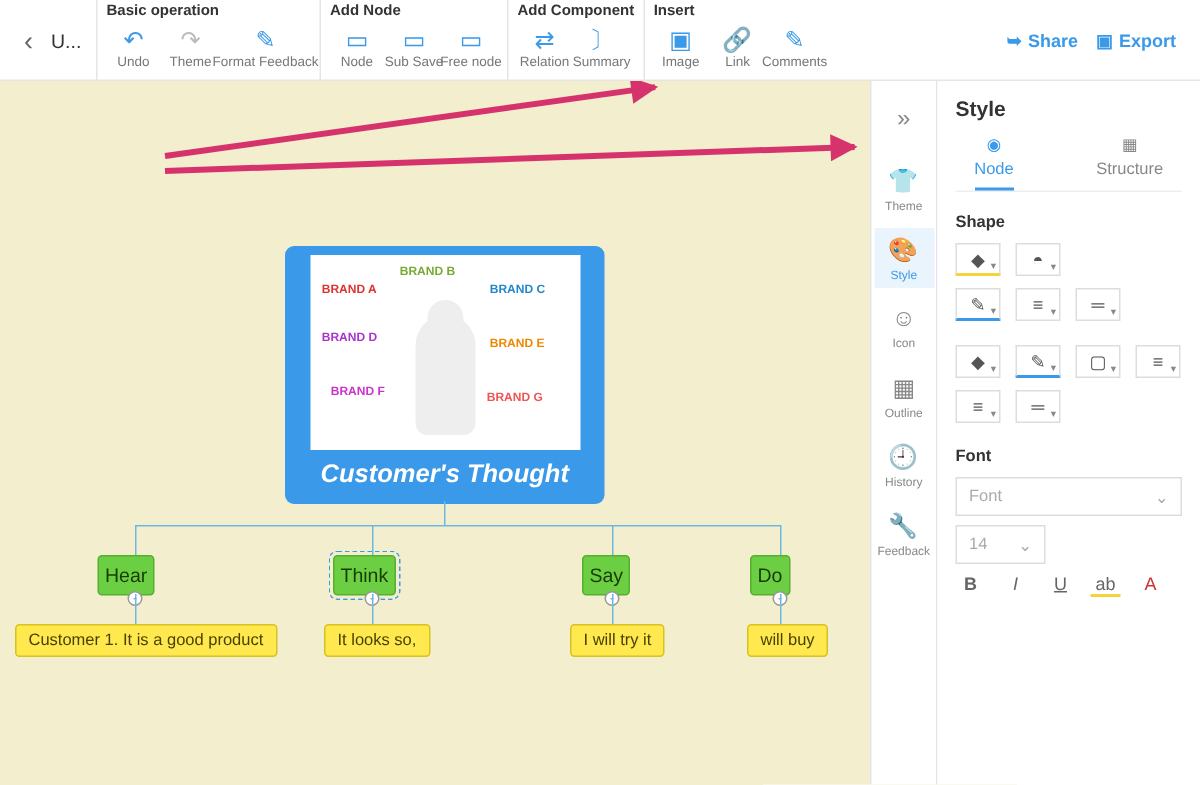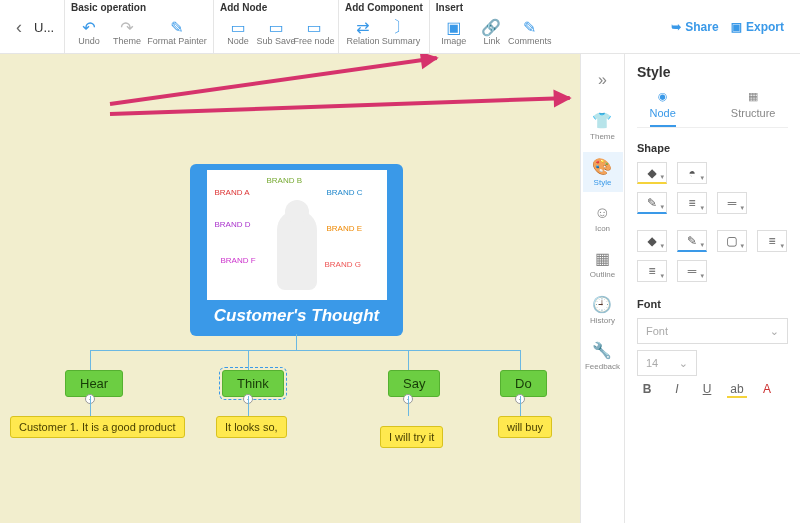--- a/index.html
+++ b/index.html
@@ -34,24 +34,24 @@
 .tool .dd{position:absolute;right:2px;bottom:1px;font-size:7px;color:#888}
 .tool.ylw{border-bottom:2px solid #f5d33b}
 .tool.blu{border-bottom:2px solid #3a99e8}
 .sel{border:1px solid #ddd;height:26px;display:flex;align-items:center;justify-content:space-between;padding:0 8px;margin-bottom:6px;color:#aaa;font-size:11px}
 .fontrow{display:flex;gap:10px;margin-top:6px}
 .fbtn{width:20px;text-align:center;cursor:pointer;font-size:12px;color:#666}
 
 .center-node{position:absolute;left:190px;top:110px;width:213px;background:#3a99e8;border-radius:6px;overflow:hidden}
 .cn-img{width:100%;height:130px;background:#fff;position:relative;margin:6px auto 0;width:180px}
 .cn-title{color:#fff;text-align:center;font-style:italic;font-weight:bold;font-size:17px;padding:6px 0 10px}
-.cloud{position:absolute;font-size:8px;font-weight:normal}
+.cloud{position:absolute;font-size:8px;font-weight:bold}
 .branch-line{position:absolute;border-top:1px solid #6bb8e2}
 .vline{position:absolute;border-left:1px solid #6bb8e2}
-.node-g{position:absolute;background:#6cce42;border:1px solid #55b030;border-radius:3px;padding:5px 14px;font-size:13px;color:#173c07;text-align:left}
+.node-g{position:absolute;background:#6cce42;border:1px solid #55b030;border-radius:3px;padding:5px 4px;font-size:13px;color:#173c07;text-align:left}
 .node-y{position:absolute;background:#ffe94f;border:1px solid #d8c21f;border-radius:3px;padding:4px 8px;font-size:11px;color:#4a4100;white-space:nowrap}
 .handle{position:absolute;width:10px;height:10px;border:1px solid #999;border-radius:50%;background:#fff;font-size:8px;line-height:8px;text-align:center;color:#777}
 .arrow{position:absolute;height:0;transform-origin:left center}
 .arrow .line{position:absolute;left:0;top:-2px;height:4px;background:#d6336c;width:100%}
 .arrow .head{position:absolute;right:-2px;top:-9px;width:0;height:0;border-left:18px solid #d6336c;border-top:9px solid transparent;border-bottom:9px solid transparent}
 </style>
 </head>
 <body>
 
 <div class="toolbar">
@@ -64,21 +64,21 @@
       <div class="btn">
           <div class="ic" style="color:#3a99e8">↶</div>
           <div class="lbl">Undo</div>
         </div>
       <div class="btn">
           <div class="ic" style="color:#bbb">↷</div>
           <div class="lbl">Theme</div>
         </div>
       <div class="btn wide">
           <div class="ic" style="color:#3a99e8">✎</div>
-          <div class="lbl">Format Painter</div>
+          <div class="lbl">Format Feedback</div>
         </div>
     </div>
   </div>
 
   <div class="grp">
     <div class="title">Add Node</div>
     <div class="row">
       <div class="btn">
           <div class="ic" style="color:#3a99e8">▭</div>
           <div class="lbl">Node</div>
@@ -182,21 +182,21 @@
   <div class="handle" style="left:403px;top:340px">-</div>
   <div class="handle" style="left:515px;top:340px">-</div>
 
   <div class="vline" style="left:90px;top:342px;height:20px"></div>
   <div class="vline" style="left:248px;top:342px;height:20px"></div>
   <div class="vline" style="left:408px;top:342px;height:20px"></div>
   <div class="vline" style="left:520px;top:342px;height:20px"></div>
 
   <div class="node-y" style="left:10px;top:362px">Customer 1. It is a good product</div>
   <div class="node-y" style="left:216px;top:362px">It looks so,</div>
-  <div class="node-y" style="left:380px;top:372px">I will try it</div>
+  <div class="node-y" style="left:380px;top:362px">I will try it</div>
   <div class="node-y" style="left:498px;top:362px">will buy</div>
 </div>
 
 <div class="vtabs">
   <div class="vt">
       <div class="vi">»</div>
     </div>
   <div class="vt">
       <div class="vi">👕</div>
       <div class="vl">Theme</div>

